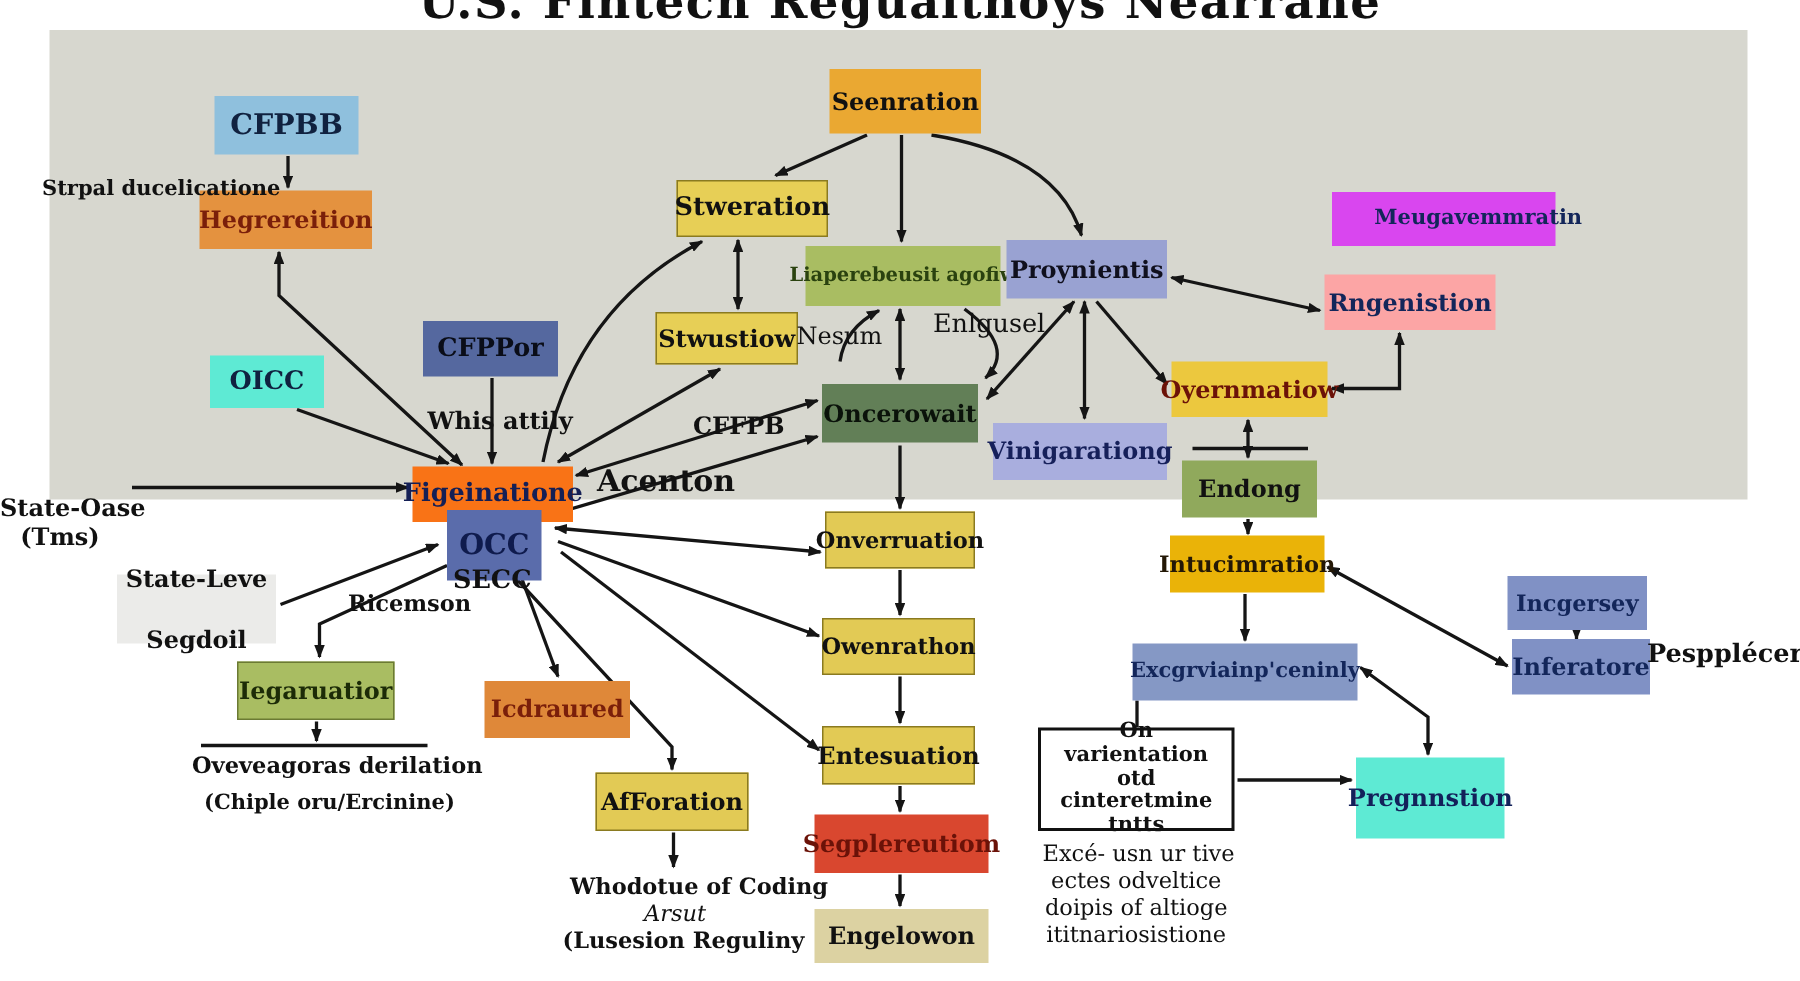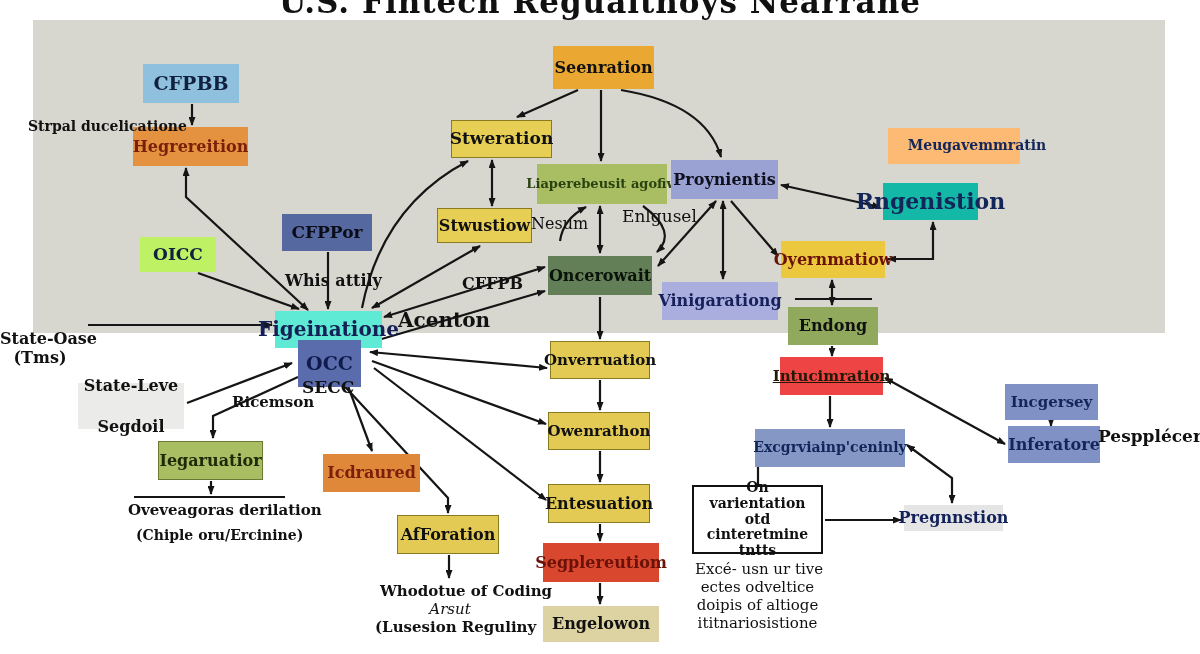--- a/index.html
+++ b/index.html
@@ -72,27 +72,27 @@
       <path d="M795,299 L872,299" fill="none" stroke="#151515" stroke-width="2.2"></path>
       <path d="M134,497 L285,497" fill="none" stroke="#151515" stroke-width="2.2"></path>
       <path d="M758,467 L758,485" fill="none" stroke="#151515" stroke-width="2.2"></path>
     </svg>
 <div class="node" style="left: 143px; top: 64px; width: 96px; height: 39px; background: rgb(143, 192, 221); color: rgb(16, 33, 63); font-size: 19px;">
       <div>CFPBB</div>
     </div>
     <div class="node" style="left: 133px; top: 127px; width: 115px; height: 39px; background: rgb(228, 146, 63); color: rgb(122, 31, 10); font-size: 16px;">
       <div>Hegrereition</div>
     </div>
-    <div class="node" style="left: 140px; top: 237px; width: 76px; height: 35px; background: #bef264; color: rgb(16, 33, 63); font-size: 17px;">
+    <div class="node" style="left: 140px; top: 237px; width: 76px; height: 35px; background: #5eead4; color: rgb(16, 33, 63); font-size: 17px;">
       <div>OICC</div>
     </div>
     <div class="node" style="left: 282px; top: 214px; width: 90px; height: 37px; background: rgb(85, 104, 159); color: rgb(10, 13, 24); font-size: 17px;">
       <div>CFPPor</div>
     </div>
-    <div class="node" style="left: 275px; top: 311px; width: 107px; height: 37px; background: #5eead4; color: rgb(20, 31, 85); font-size: 20px;">
+    <div class="node" style="left: 275px; top: 311px; width: 107px; height: 37px; background: #f97316; color: rgb(20, 31, 85); font-size: 17px;">
       <div>Figeinatione</div>
     </div>
     <div class="node" style="left: 298px; top: 340px; width: 63px; height: 47px; background: rgb(90, 108, 171); color: rgb(15, 27, 77); font-size: 19px;">
       <div>OCC</div>
     </div>
     <div class="node" style="left: 78px; top: 383px; width: 106px; height: 46px; background: rgb(235, 235, 233); color: rgb(17, 17, 17); font-size: 16px; gap: 23px;">
       <div>State-Leve</div>
       <div>Segdoil</div>
     </div>
     <div class="node" style="left: 158px; top: 441px; width: 105px; height: 39px; background: rgb(169, 189, 98); color: rgb(28, 43, 7); font-size: 16px; border: 1.5px solid rgb(107, 122, 51);">
@@ -133,45 +133,45 @@
     </div>
     <div class="node" style="left: 543px; top: 606px; width: 116px; height: 36px; background: rgb(220, 210, 162); color: rgb(17, 17, 17); font-size: 16px;">
       <div>Engelowon</div>
     </div>
     <div class="node" style="left: 671px; top: 160px; width: 107px; height: 39px; background: rgb(153, 162, 210); color: rgb(16, 16, 30); font-size: 16px;">
       <div>Proynientis</div>
     </div>
     <div class="node" style="left: 662px; top: 282px; width: 116px; height: 38px; background: rgb(169, 174, 222); color: rgb(22, 32, 90); font-size: 16px;">
       <div>Vinigarationg</div>
     </div>
-    <div class="node nw" style="left: 888px; top: 128px; width: 132px; height: 36px; background: #fdba74; color: rgb(19, 38, 90); font-size: 14px; padding-left: 48px;">
+    <div class="node nw" style="left: 888px; top: 128px; width: 149px; height: 36px; background: #d946ef; color: rgb(19, 38, 90); font-size: 14px; padding-left: 48px;">
       <div>Meugavemmratin</div>
     </div>
-    <div class="node" style="left: 883px; top: 183px; width: 95px; height: 37px; background: #14b8a6; color: rgb(19, 38, 90); font-size: 22px;">
+    <div class="node" style="left: 883px; top: 183px; width: 114px; height: 37px; background: #fca5a5; color: rgb(19, 38, 90); font-size: 16px;">
       <div>Rngenistion</div>
     </div>
     <div class="node" style="left: 781px; top: 241px; width: 104px; height: 37px; background: rgb(236, 200, 62); color: rgb(107, 18, 8); font-size: 16px;">
       <div>Oyernmatiow</div>
     </div>
     <div class="node" style="left: 788px; top: 307px; width: 90px; height: 38px; background: rgb(144, 169, 92); color: rgb(17, 17, 17); font-size: 16px;">
       <div>Endong</div>
     </div>
-    <div class="node" style="left: 780px; top: 357px; width: 103px; height: 38px; background: #ef4444; color: rgb(36, 24, 6); font-size: 15px; text-decoration: underline;">
+    <div class="node" style="left: 780px; top: 357px; width: 103px; height: 38px; background: #eab308; color: rgb(36, 24, 6); font-size: 15px;">
       <div>Intucimration</div>
     </div>
     <div class="node nw" style="left: 755px; top: 429px; width: 150px; height: 38px; background: rgb(133, 152, 197); color: rgb(19, 38, 90); font-size: 14px;">
       <div>Excgrviainp'ceninly</div>
     </div>
     <div class="node" style="left: 1005px; top: 384px; width: 93px; height: 36px; background: rgb(128, 145, 197); color: rgb(19, 38, 90); font-size: 15px;">
       <div>Incgersey</div>
     </div>
     <div class="node" style="left: 1008px; top: 426px; width: 92px; height: 37px; background: rgb(128, 145, 197); color: rgb(19, 38, 90); font-size: 16px;">
       <div>Inferatore</div>
     </div>
-    <div class="node" style="left: 904px; top: 505px; width: 99px; height: 26px; background: #e5e5e5; color: rgb(19, 33, 90); font-size: 16px;">
+    <div class="node" style="left: 904px; top: 505px; width: 99px; height: 54px; background: #5eead4; color: rgb(19, 33, 90); font-size: 16px;">
       <div>Pregnnstion</div>
     </div>
     <div class="node" style="left: 692px; top: 485px; width: 131px; height: 69px; background: rgb(255, 255, 255); color: rgb(17, 17, 17); font-size: 14px; border: 2px solid rgb(17, 17, 17);">
       <div>On varientation</div>
       <div>otd cinteretmine</div>
       <div>tntts</div>
     </div>
     <div class="lbl" style="left: 0px; top: 118px; width: 132px; text-align: left; font-size: 14px; font-weight: bold; font-style: normal; margin-left: 28px;">
       <div>Strpal ducelicatione</div>
     </div>

